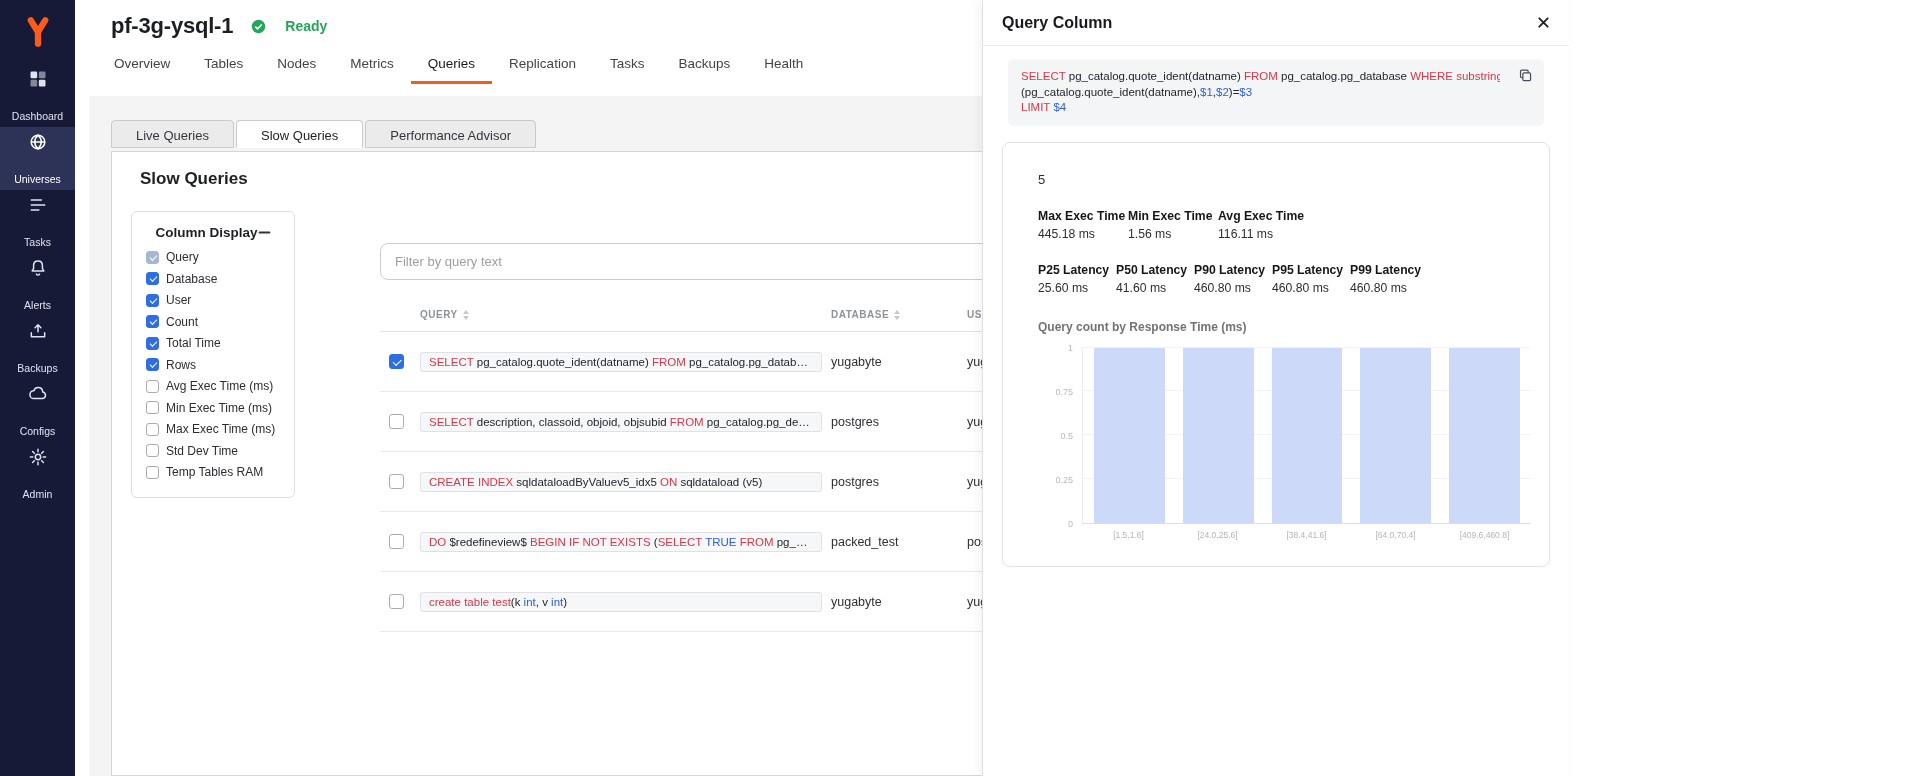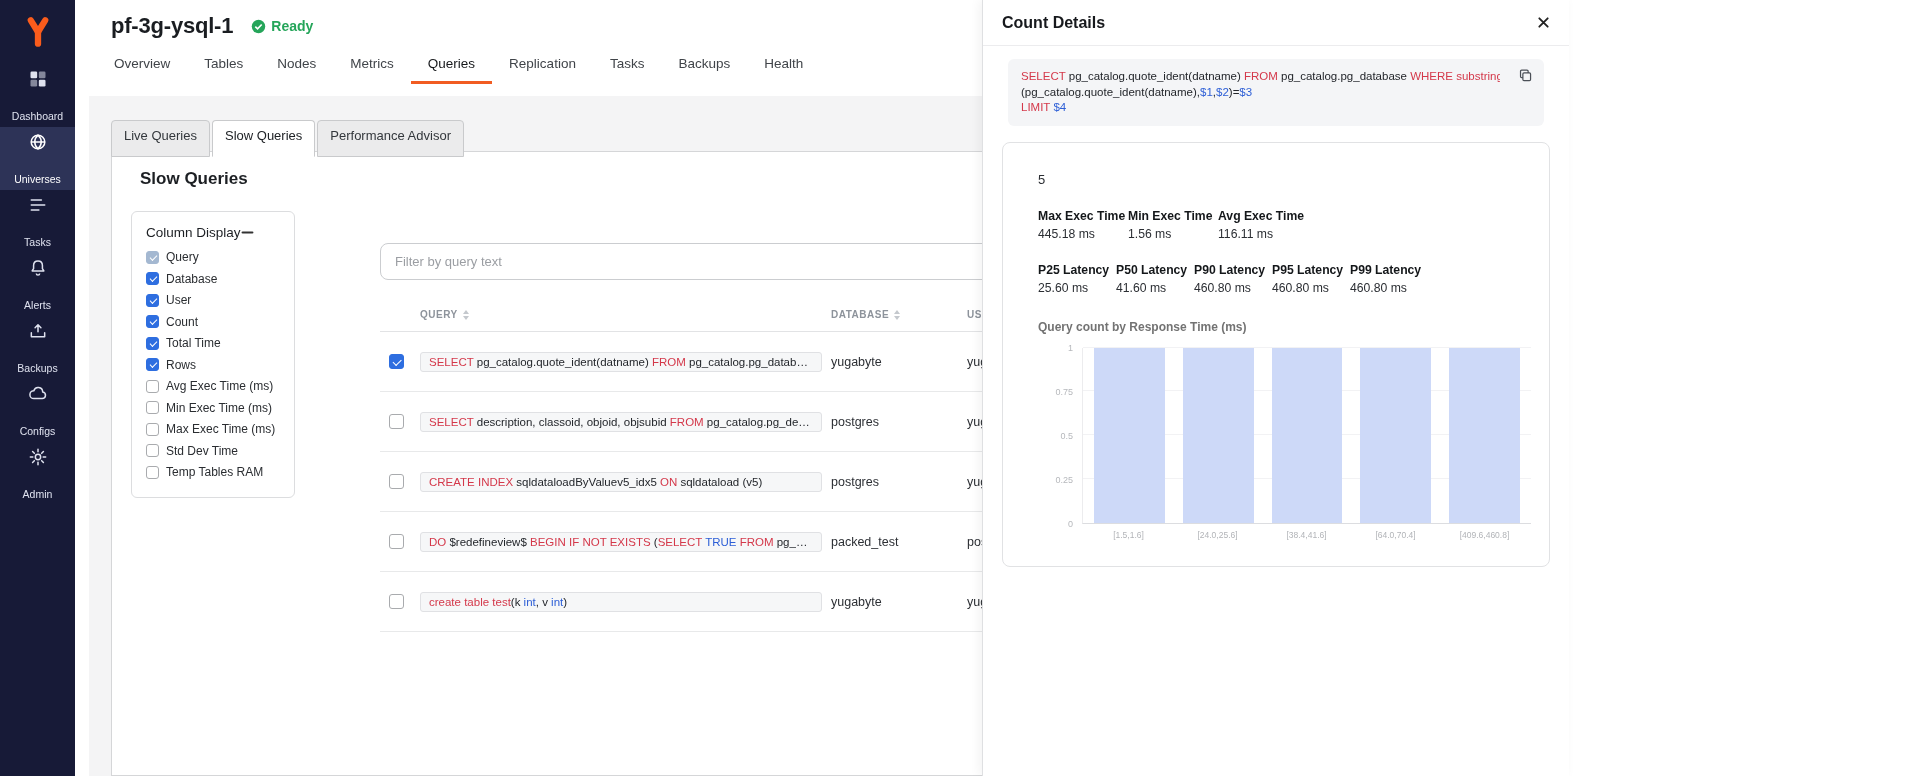--- a/index.html
+++ b/index.html
@@ -12,35 +12,35 @@
   .nav-item{height:63px;display:flex;flex-direction:column;align-items:center;justify-content:center;gap:21px;color:#dfe2ef;cursor:pointer}
   .nav-item.active{background:var(--sidebar-active);color:#fff}
   .nav-ic{display:flex}
   .nav-lb{font-size:10.5px}
 
   
   .main{position:absolute;left:89px;top:0;width:907px;height:776px;overflow:hidden;background:#fff}
   .topbar{position:absolute;left:0;top:0;width:100%;height:96px;background:#fff}
   .title-row{display:flex;align-items:center;gap:18px;padding:13px 0 0 22px}
   .u-title{font-size:22px;font-weight:700;color:#1a1d21;letter-spacing:-.2px}
-  .badge{display:flex;align-items:center;gap:5px;color:var(--green);font-size:14px;font-weight:700}
+  .badge{display:flex;align-items:center;gap:19px;color:var(--green);font-size:14px;font-weight:700}
   .badge-ic{display:flex;color:var(--green)}
   .tabs{display:flex;margin-left:8px;margin-top:9px}
   .tab{padding:8px 17px 10px;font-size:13.5px;color:#404449;border-bottom:3px solid transparent;cursor:pointer}
   .tab.active{color:#17191c;border-bottom-color:var(--accent)}
 
   .content{position:absolute;left:0;top:96px;width:100%;height:680px;background:#f4f4f5}
   .subtabs{position:absolute;left:22px;top:24px;display:flex;z-index:2}
-  .subtab{height:37px;line-height:30px;padding:0 12px;margin-right:2px;font-size:13px;color:#33373c;background:#ebebec;border:1px solid #c9cacc;border-radius:4px 4px 0 0;cursor:pointer}
+  .subtab{height:28px;line-height:30px;padding:0 24px;margin-right:2px;font-size:13px;color:#33373c;background:#ebebec;border:1px solid #c9cacc;border-radius:4px 4px 0 0;cursor:pointer}
   .subtab.active{background:#fff;border-bottom-color:#fff;color:#202327}
   .panel{position:absolute;left:22px;top:55px;width:935px;height:625px;background:#fff;border:1px solid #d5d6d8}
   .sec-title{position:absolute;left:28px;top:17px;font-size:17px;font-weight:700;color:#1c1f23}
 
   .columns-card{position:absolute;left:19px;top:59px;width:164px;background:#fff;border:1px solid #dcdddf;border-radius:6px;padding:13px 14px 10px}
-  .cc-head{display:flex;justify-content:flex-start;align-items:center;font-size:13.5px;font-weight:400;color:#1c1f23;margin-bottom:10px}
+  .cc-head{display:flex;justify-content:center;align-items:center;font-size:13.5px;font-weight:700;color:#1c1f23;margin-bottom:10px}
   .collapse-btn{display:flex;cursor:pointer}
   .opt{display:flex;align-items:center;gap:7px;margin-bottom:7.5px;font-size:12px;color:#2a2d31;cursor:pointer}
   .opt-lb{white-space:nowrap}
   .cb{width:13px;height:13px;flex:0 0 13px;border:1px solid #a9abae;border-radius:3px;background:#fff;position:relative;display:inline-block}
   .cb.checked{background:var(--check-blue);border-color:var(--check-blue)}
   .cb.checked.disabled{background:var(--check-muted);border-color:var(--check-muted)}
   .cb.checked::after{content:"";position:absolute;left:2.6px;top:3px;width:6px;height:3px;border-left:1.6px solid #fff;border-bottom:1.6px solid #fff;transform:rotate(-45deg)}
   .cb.big{width:15px;height:15px;flex-basis:15px}
   .cb.big.checked::after{left:3.2px;top:3.6px;width:7px;height:3.6px}
 
@@ -341,21 +341,21 @@
                 <div class="usercell">yugab...</div>
               </div>
             </div>
         </div>
       </section>
     </div>
   </div>
 
   <aside class="details">
     <div class="d-head">
-      <span class="d-title">Count Details</span>
+      <span class="d-title">Query Column</span>
       <span class="close-btn" id="close-ic">
           <svg viewBox="0 0 14 14" width="13" height="13" stroke="#222" stroke-width="2" stroke-linecap="round">
             <path d="M2.5 2.5 11.5 11.5M11.5 2.5 2.5 11.5"></path>
           </svg>
         </span>
     </div>
 
     <div class="sql-box">
       <div id="sql-lines">
           <div class="sql-line"><span class="sql-k">SELECT </span><span class="sql-p">pg_catalog.quote_ident(datname) </span><span class="sql-k">FROM </span><span class="sql-p">pg_catalog.pg_database </span><span class="sql-k">WHERE substring</span></div>

